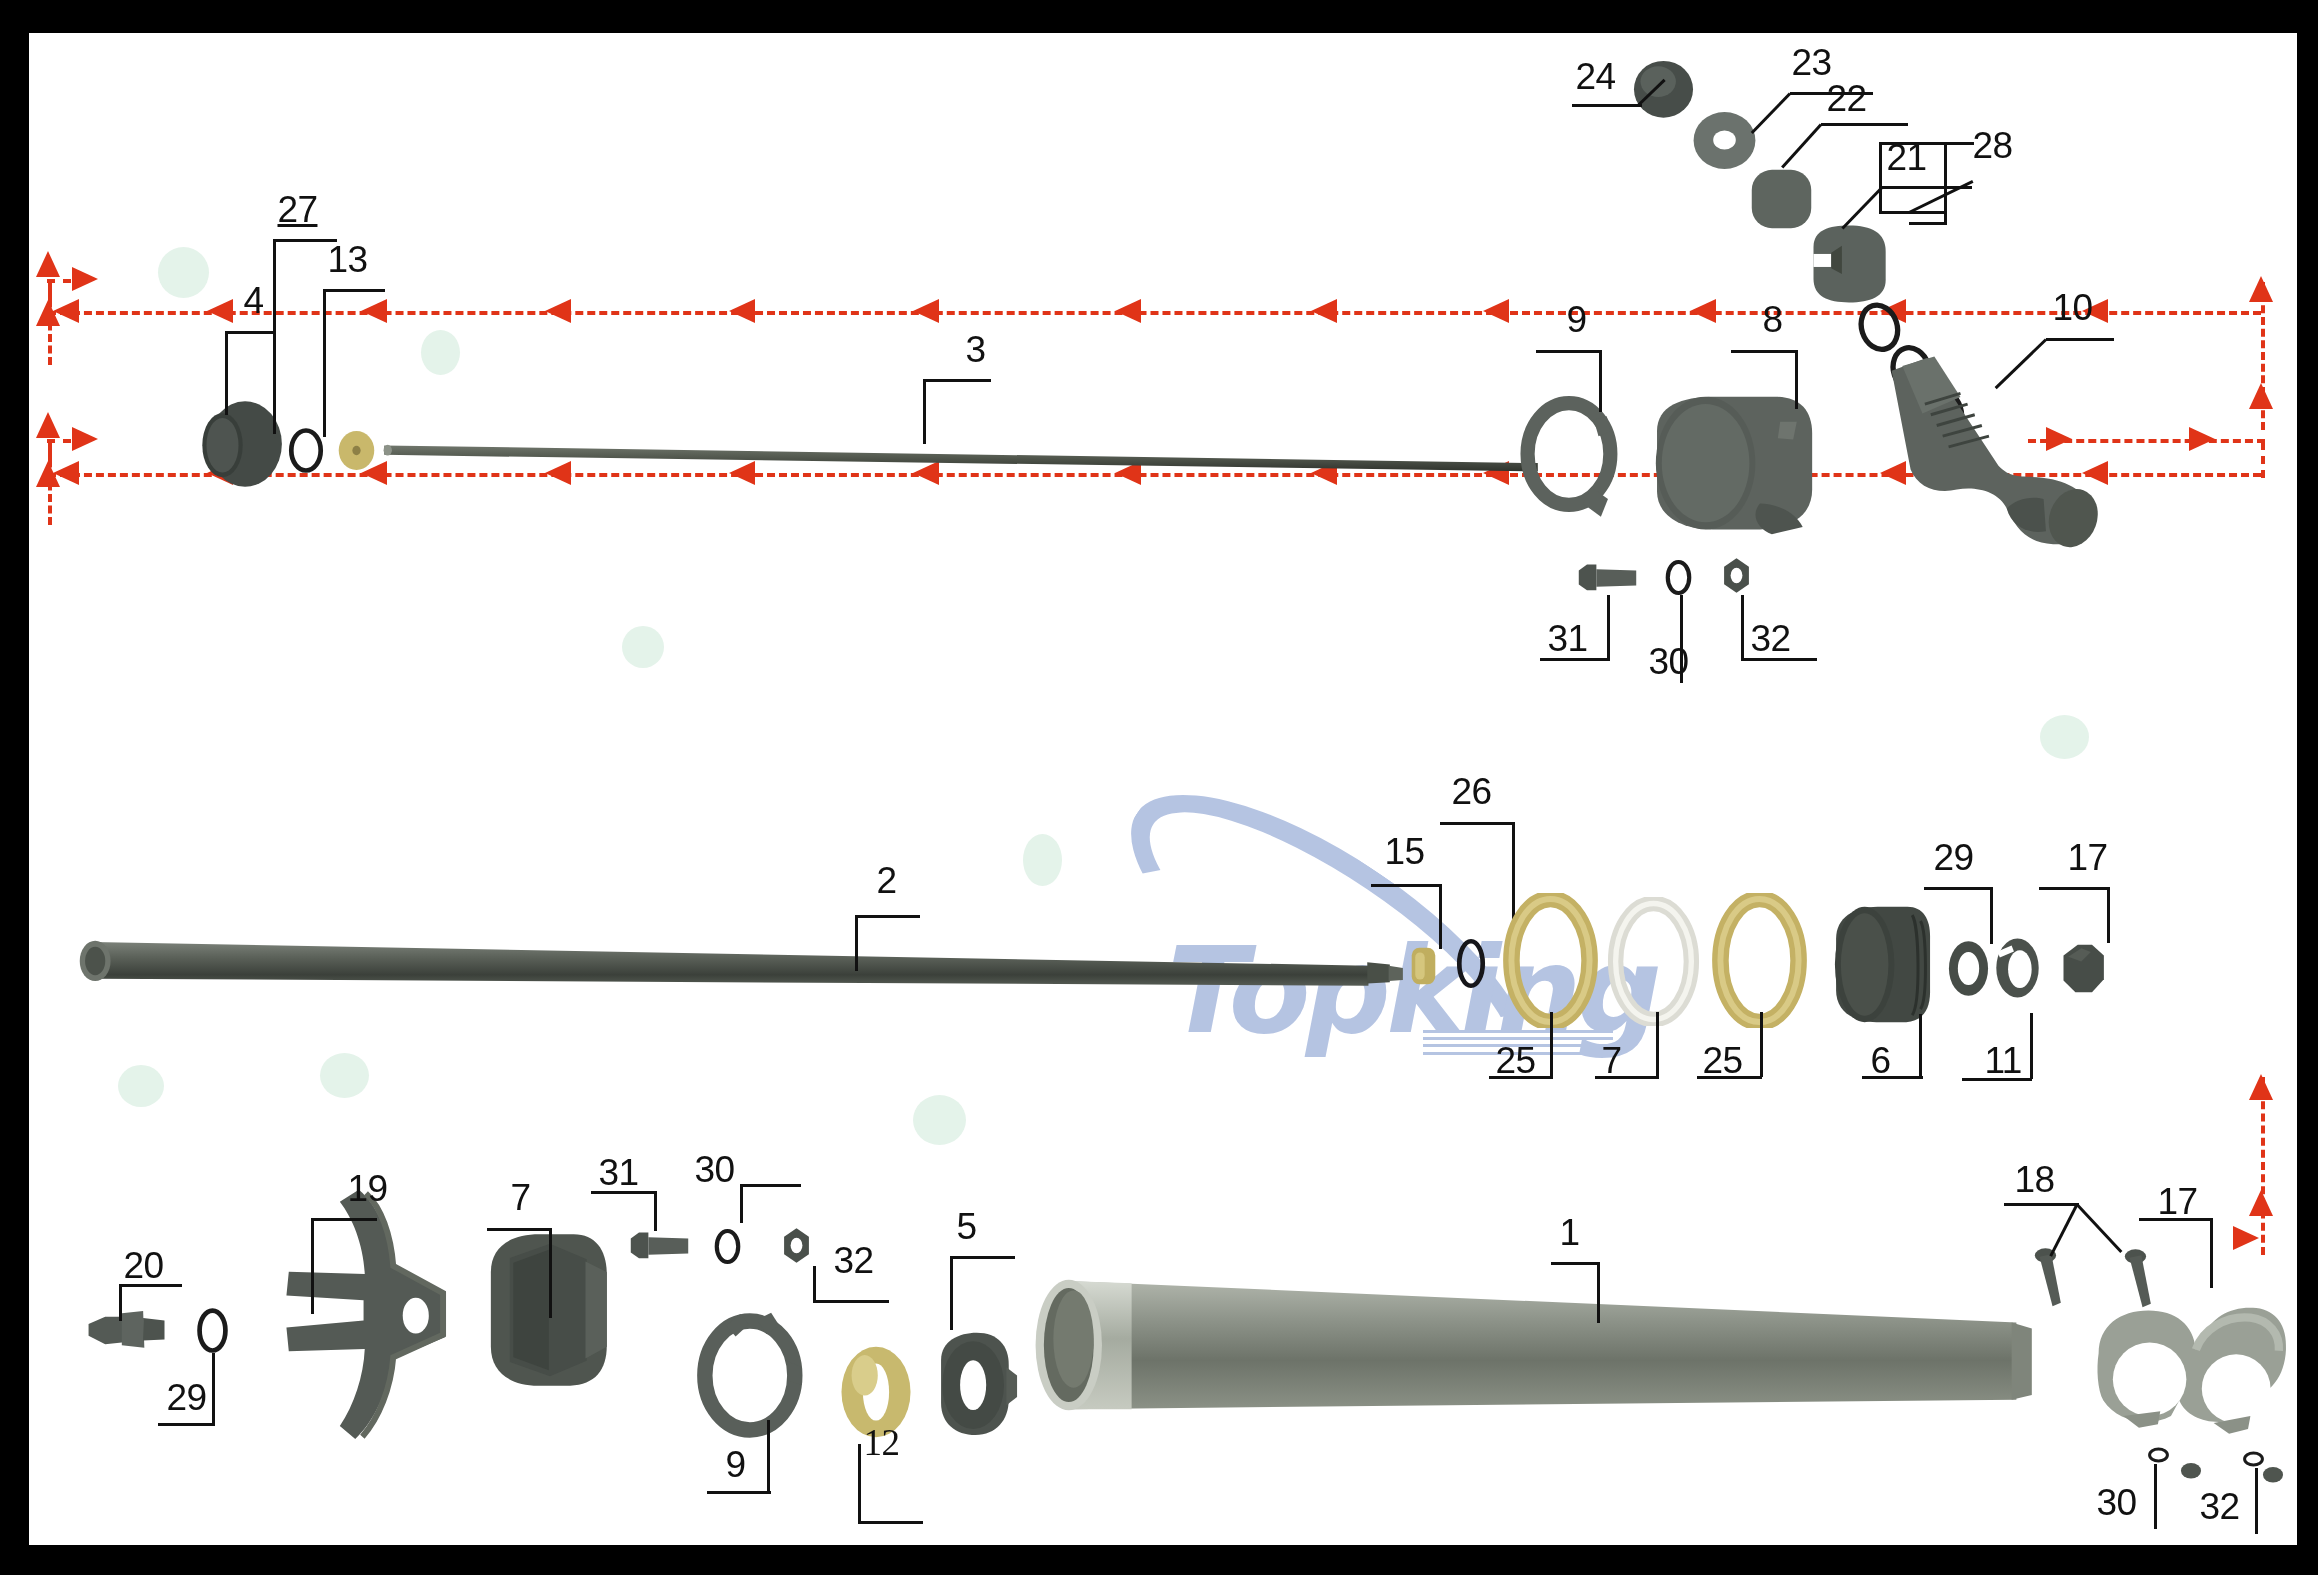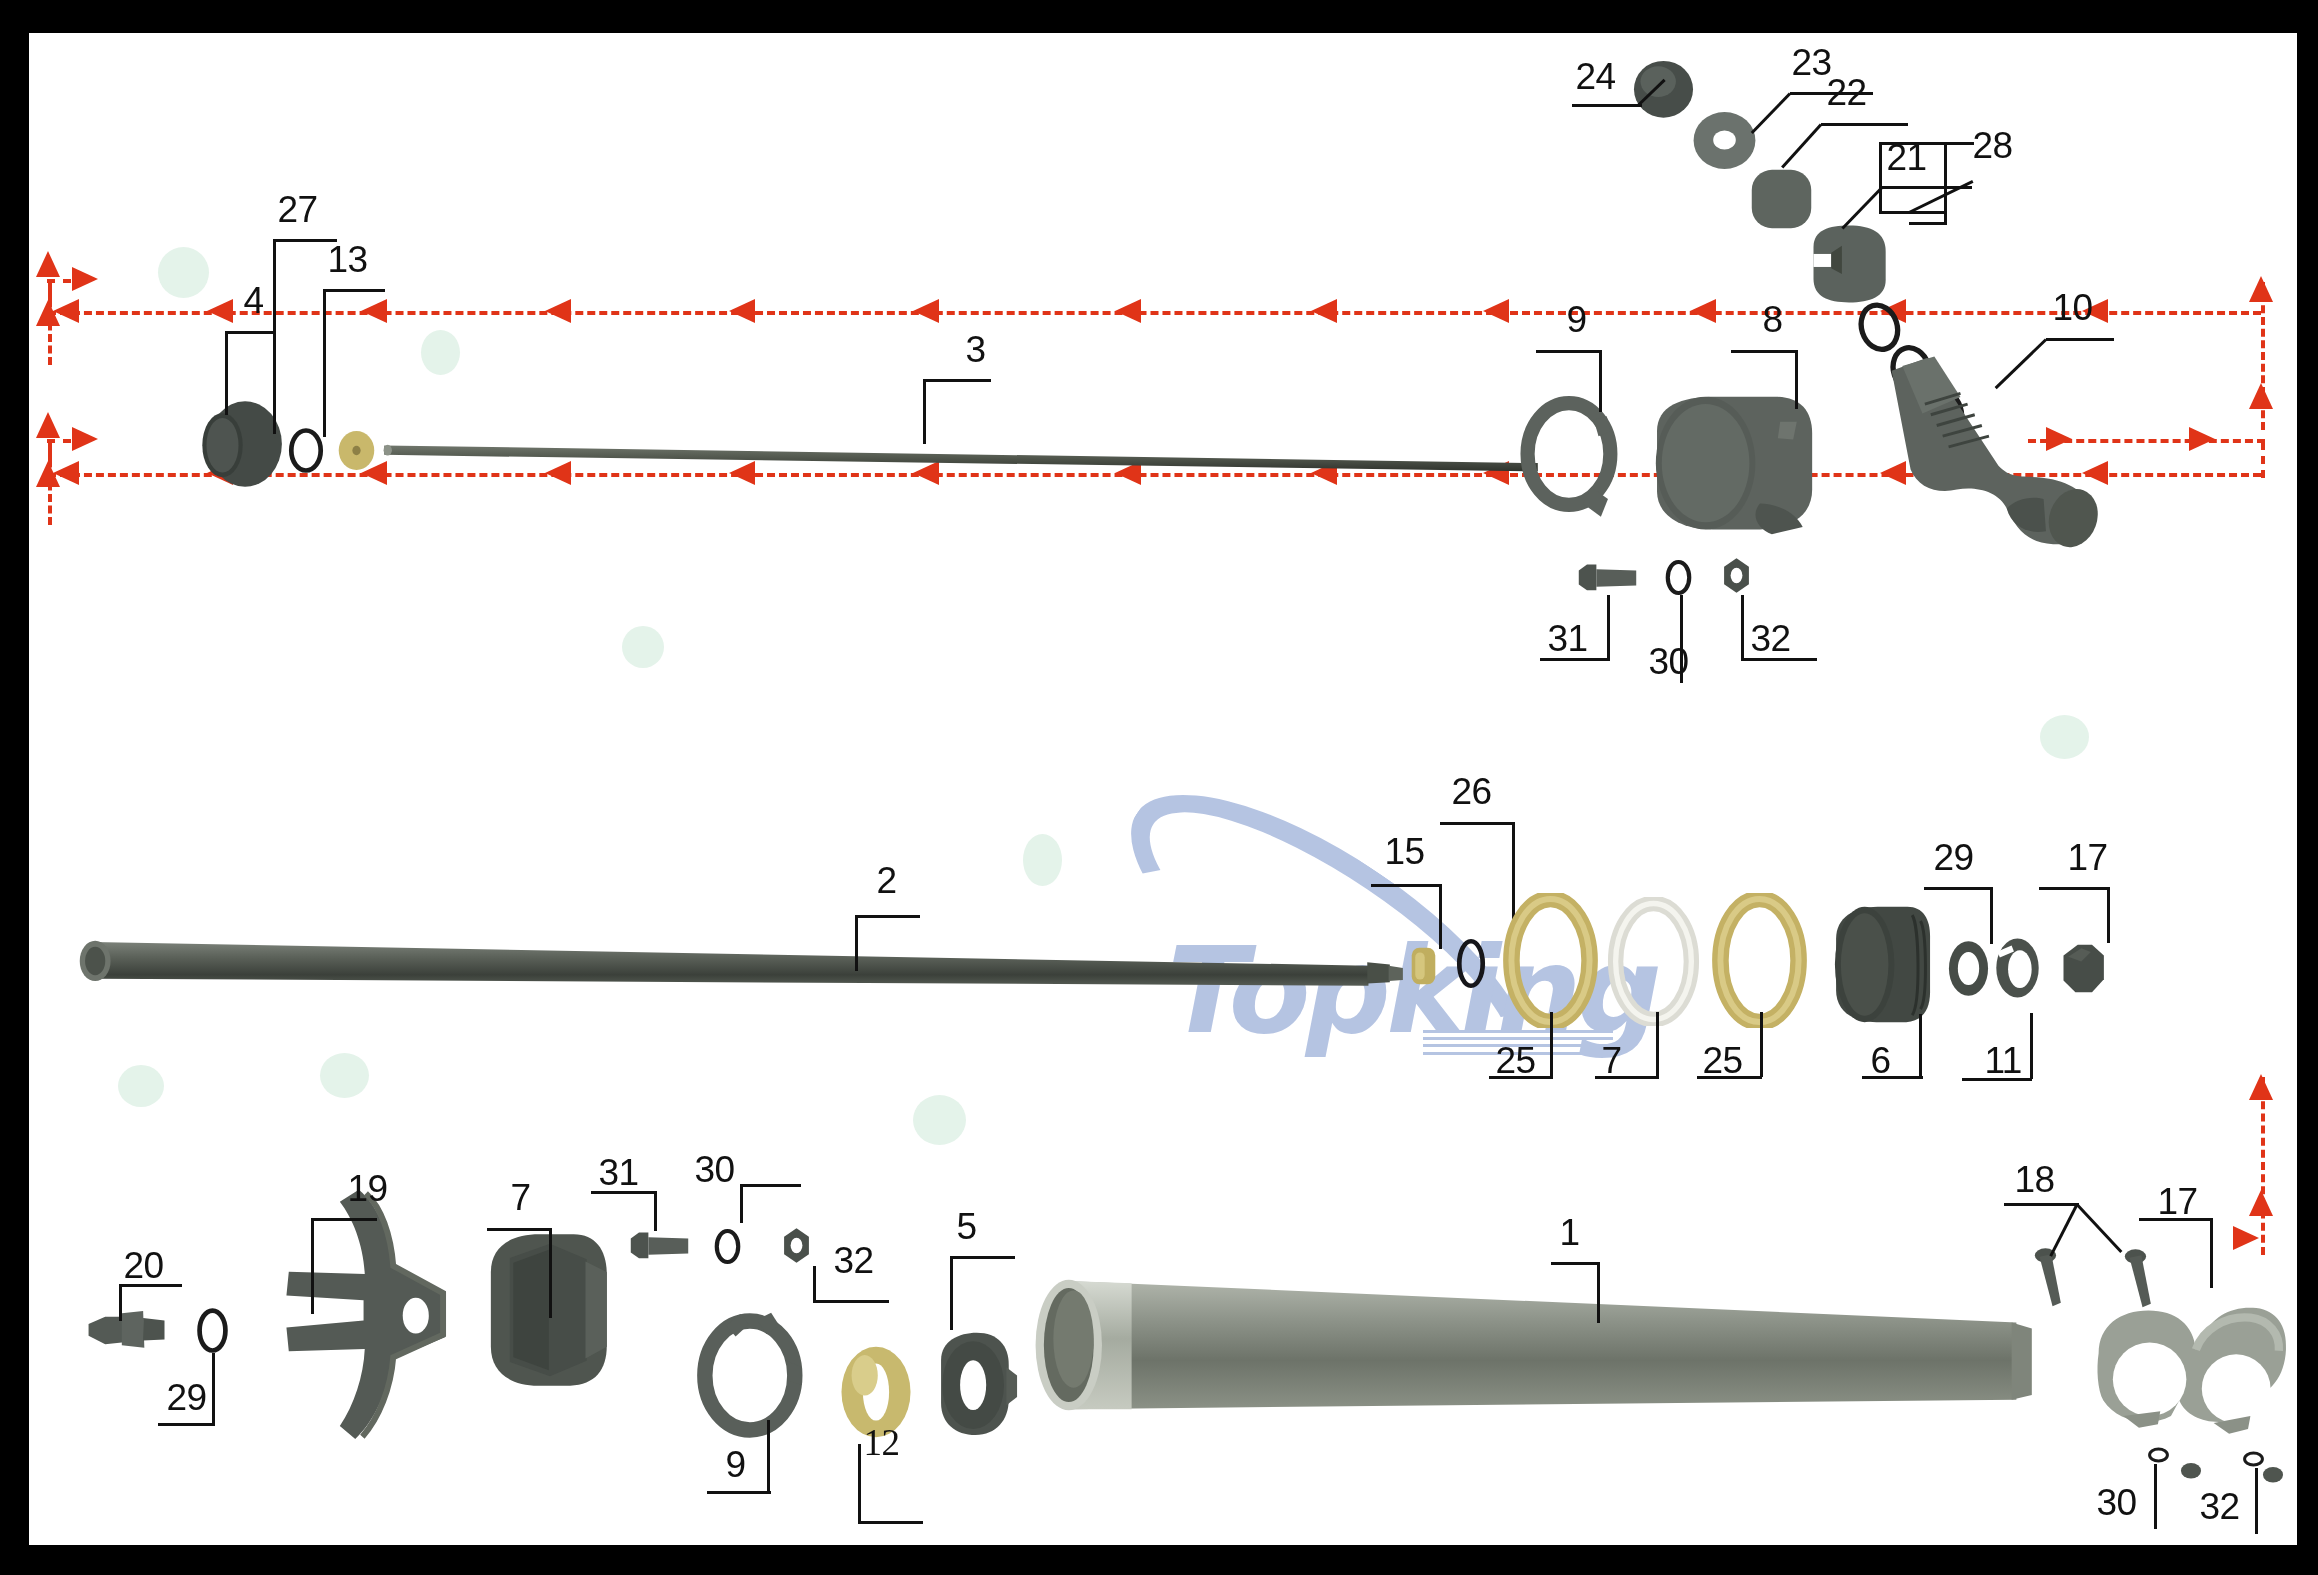--- a/index.html
+++ b/index.html
@@ -148,21 +148,21 @@
     <ellipse cx="58" cy="53" rx="52" ry="48" fill="#6b726d"></ellipse>
     <ellipse cx="58" cy="52" rx="19" ry="16" fill="#fff"></ellipse>
   </svg>
   <div class="cal n" style="left:1763px;top:10.7px;">23</div>
   <div class="lead h" style="left:1761px;top:59px;width:83px;"></div>
   <div class="lead diag" style="left:1761px;top:59px;width:55px;transform:rotate(134deg);"></div>
 
   <svg class="part" style="left:1718px;top:132px;width:69px;height:68px;" viewBox="0 0 116 114">
     <rect x="8" y="8" width="100" height="98" rx="34" fill="#5e655f"></rect>
   </svg>
-  <div class="cal n" style="left:1798px;top:41px;">22</div>
+  <div class="cal n" style="left:1798px;top:47px;">22</div>
   <div class="lead h" style="left:1792px;top:90px;width:87px;"></div>
   <div class="lead diag" style="left:1792px;top:90px;width:58px;transform:rotate(132deg);"></div>
 
   <svg class="part" style="left:1776px;top:189px;width:88px;height:84px;" viewBox="0 0 148 142">
     <path d="M14 42 C14 14 40 6 74 6 C112 6 136 18 136 50 L136 98 C136 126 110 136 74 136 C38 136 14 126 14 96 Z" fill="#5b625d"></path>
     <path d="M14 54 L44 54 L44 76 L14 76 Z" fill="#ffffff"></path>
     <path d="M44 52 L62 40 L62 88 L44 78 Z" fill="#41473f"></path>
   </svg>
   <div class="cal n" style="left:1858px;top:106px;">21</div>
   <div class="lead h" style="left:1853px;top:153px;width:90px;"></div>
@@ -186,21 +186,21 @@
     <ellipse cx="48" cy="76" rx="34" ry="54" fill="#383e3a"></ellipse>
     <ellipse cx="48" cy="76" rx="27" ry="46" fill="#4e5450"></ellipse>
   </svg>
   <div class="cal n" style="left:215px;top:249px;">4</div>
   <div class="lead h" style="left:196px;top:298px;width:49px;"></div>
   <div class="lead v" style="left:196px;top:298px;height:84px;"></div>
 
   <svg class="part" style="left:257px;top:393px;width:40px;height:49px;" viewBox="0 0 68 82">
     <ellipse cx="34" cy="41" rx="25" ry="34" fill="none" stroke="#1b1b1b" stroke-width="8"></ellipse>
   </svg>
-  <div class="cal n" style="left:249px;top:158px;">27</div>
+  <div class="cal n" style="left:249px;top:158px;text-decoration:underline;">27</div>
   <div class="lead h" style="left:244px;top:206px;width:64px;"></div>
   <div class="lead v" style="left:244px;top:206px;height:195px;"></div>
 
   <svg class="part" style="left:306px;top:395px;width:43px;height:45px;" viewBox="0 0 72 76">
     <ellipse cx="36" cy="38" rx="30" ry="33" fill="#c9b86b"></ellipse>
     <ellipse cx="36" cy="38" rx="7" ry="8" fill="#8d8046"></ellipse>
   </svg>
   <div class="cal n" style="left:299px;top:208px;">13</div>
   <div class="lead h" style="left:294px;top:256px;width:62px;"></div>
   <div class="lead v" style="left:294px;top:256px;height:148px;"></div>

